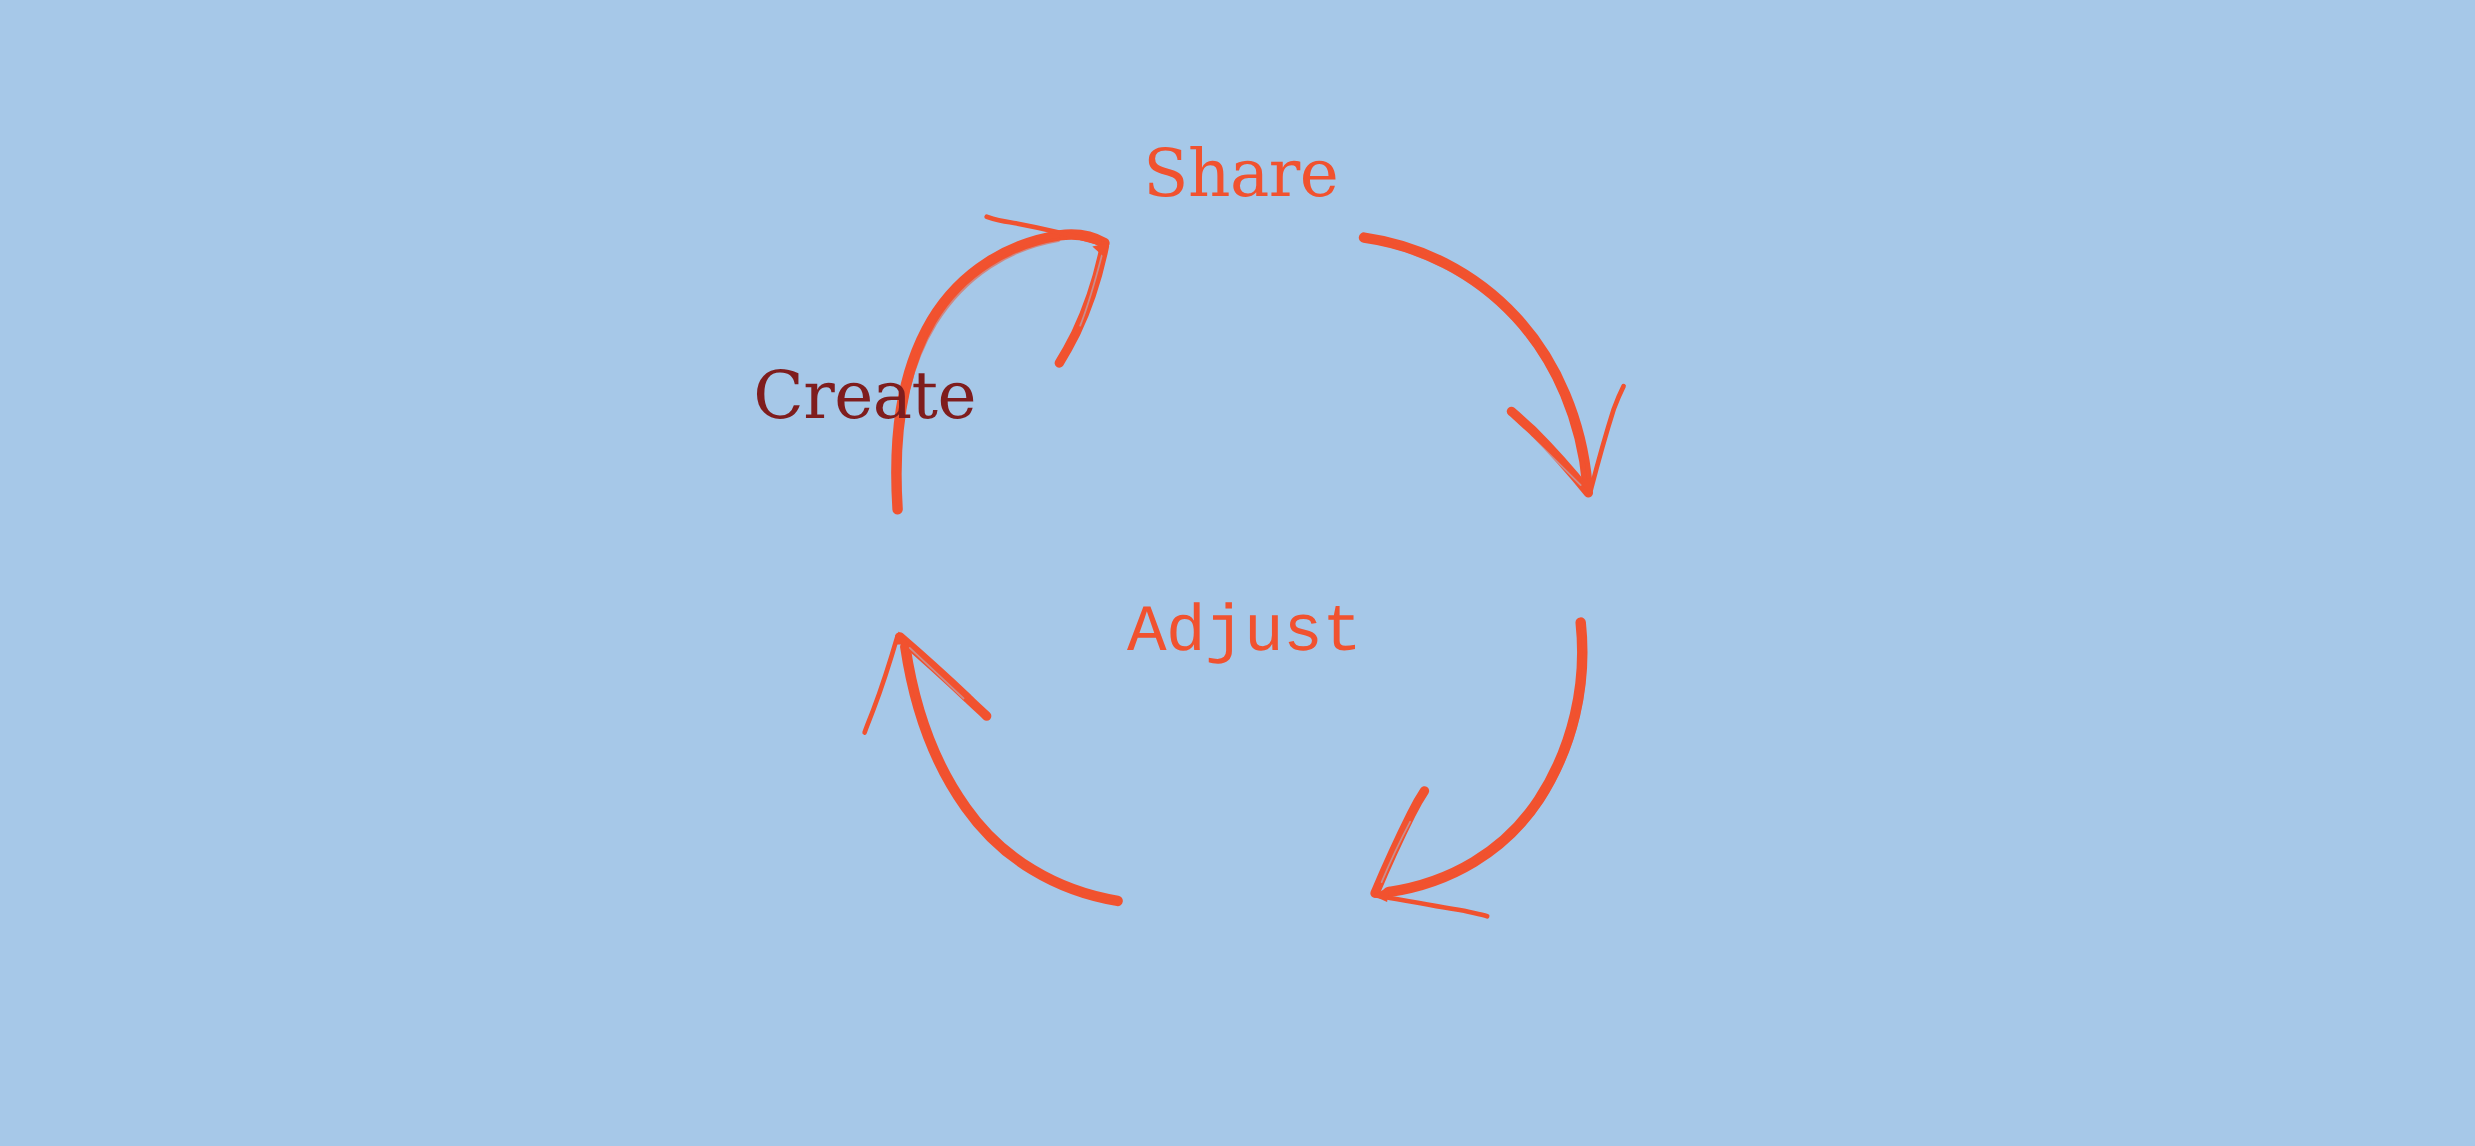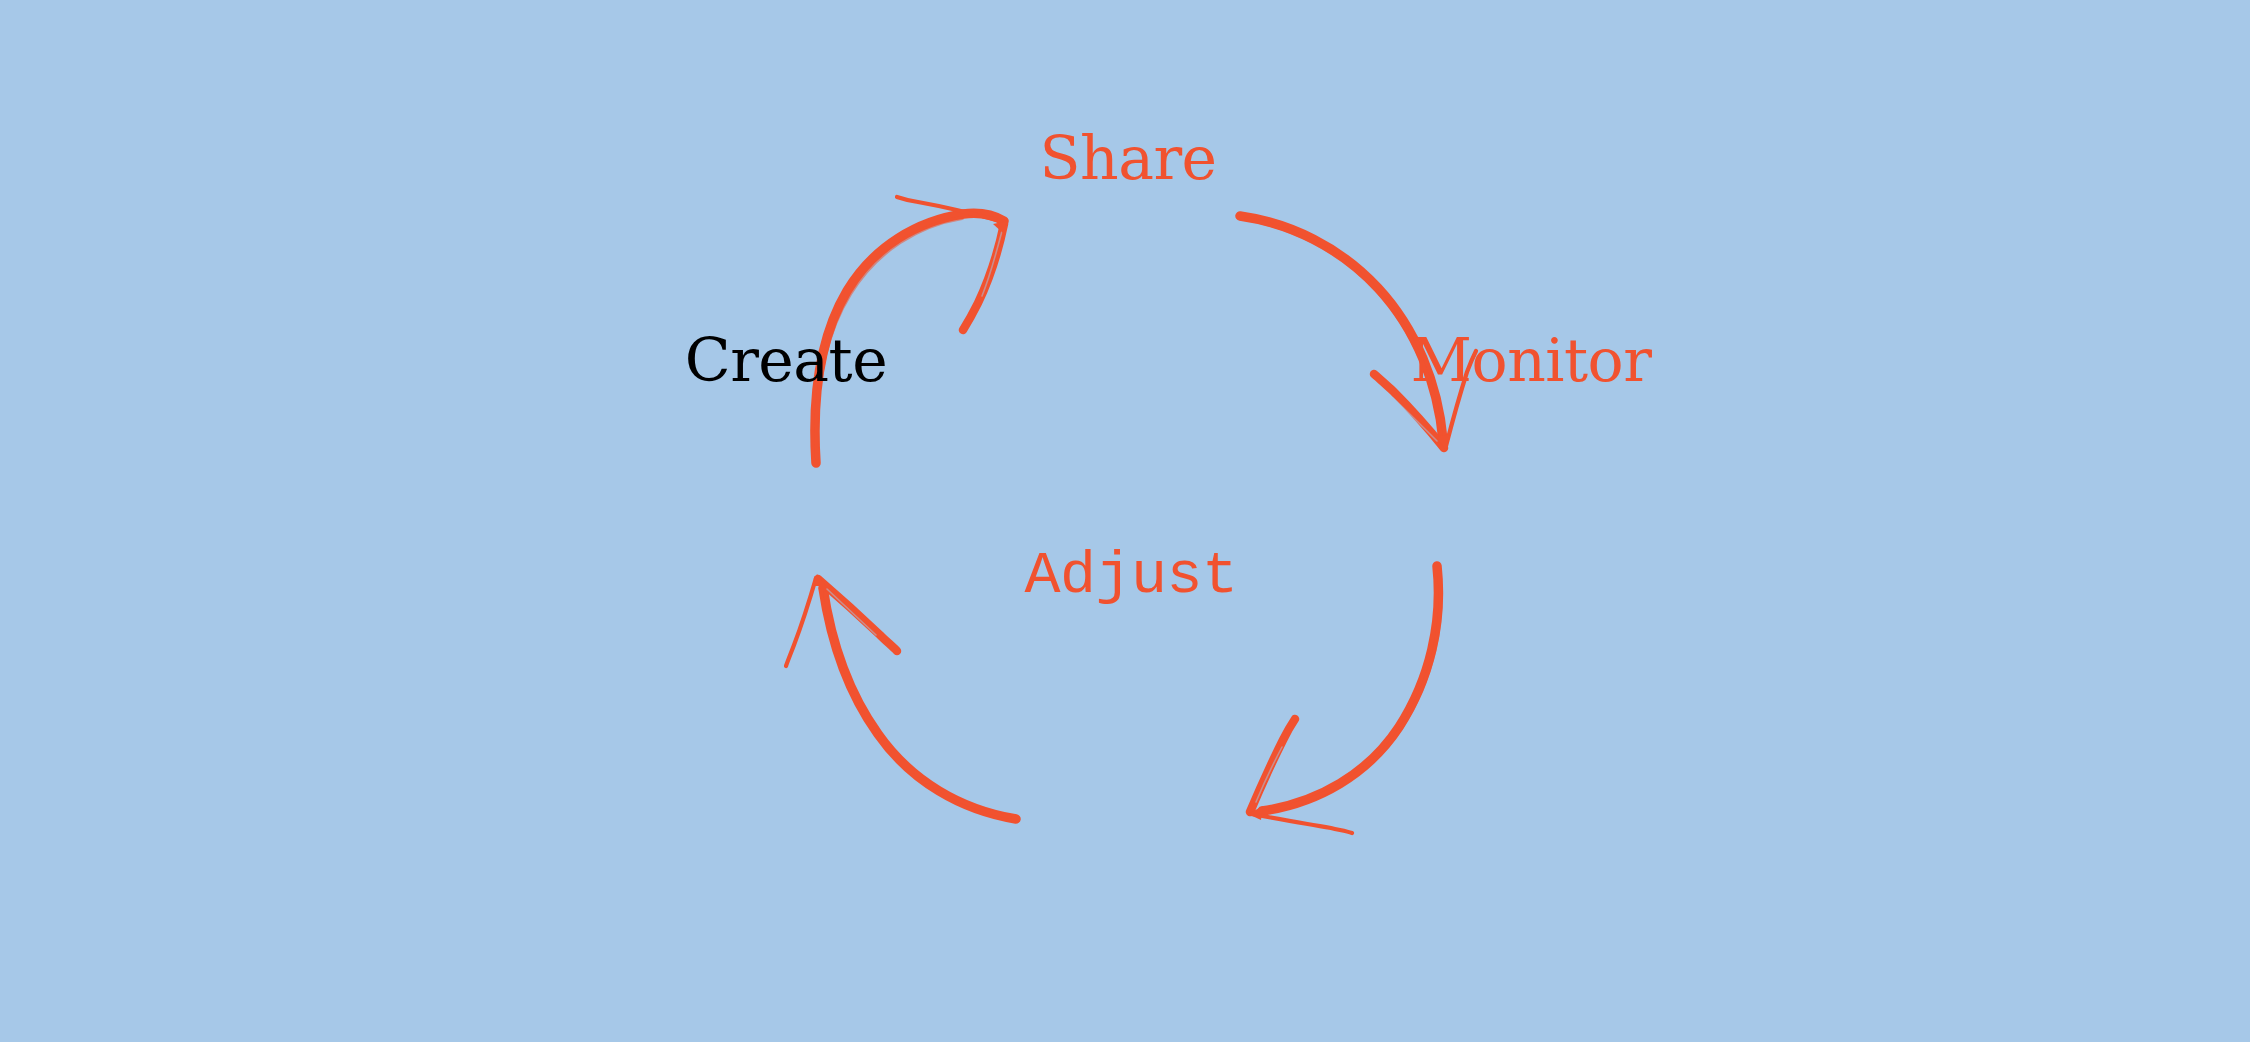--- a/index.html
+++ b/index.html
@@ -104,19 +104,18 @@
       <path d="M 816 578 C 809 602, 802 624, 794 645 C 791 653, 788 660, 786 666" fill="none" stroke="#f1522f" stroke-width="4.2" stroke-linecap="round"></path>
       <path d="M 818 579 C 840 598, 861 617, 880 635 C 886 641, 892 646, 897 651" fill="none" stroke="#f1522f" stroke-width="8.5" stroke-linecap="round"></path>
       <path d="M 827 589 C 843 604, 860 620, 876 635" fill="none" stroke="#a6c8e8" stroke-width="1.6" stroke-linecap="round" opacity="0.5"></path>
       <path d="M 812 586 L 817 574 L 826 586 Z" fill="#f1522f" stroke="none"></path>
     </g>
 
   </svg>
 
   <div class="node-label" id="label-share" style="color: rgb(241, 82, 47);">Share</div>
 
-  <div class="node-label" id="label-monitor" style="color: rgb(241, 82, 47);">Monitor</div>
 
   <div class="node-label" id="label-adjust" style="color: rgb(241, 82, 47);">Adjust</div>
 
-  <div class="node-label" id="label-create" style="color: #000000; text-align: center;">Create</div>
+  <div class="node-label" id="label-create" style="color: #7f1d1d; text-align: center;">Create</div>
 
 </div>
 
 </body></html>

